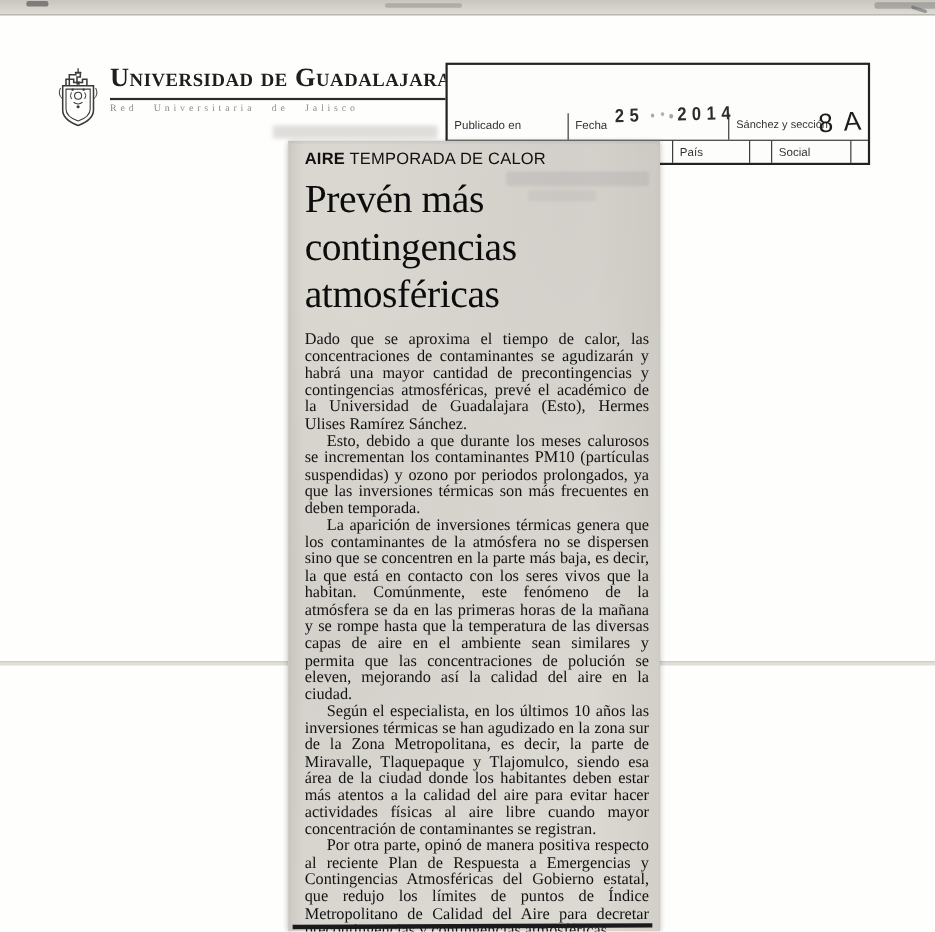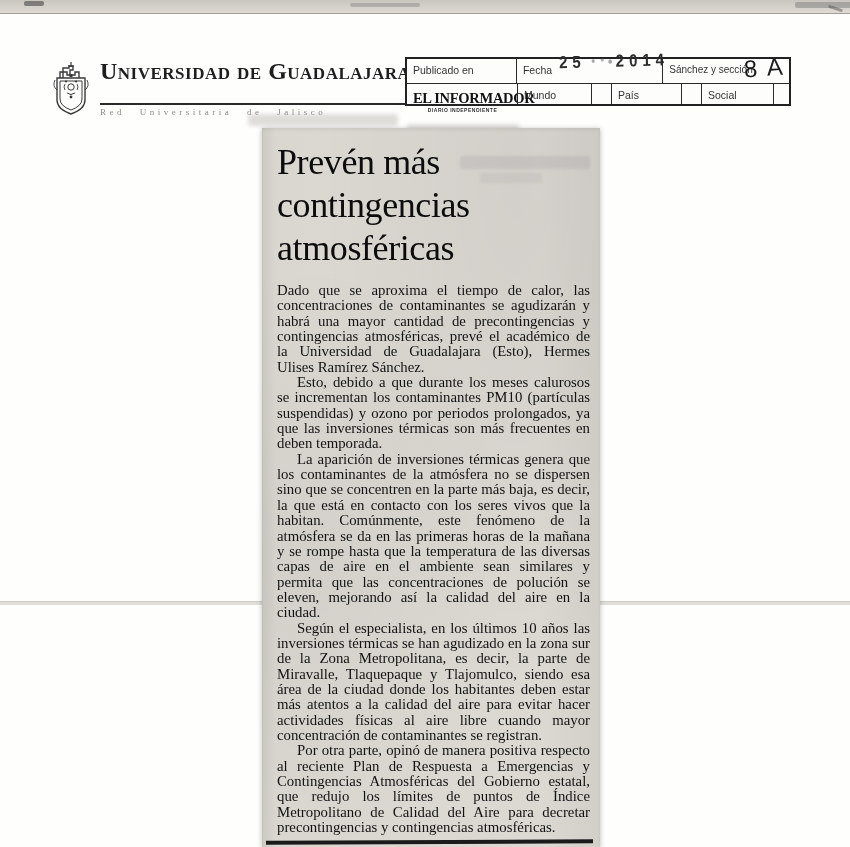--- a/index.html
+++ b/index.html
@@ -17,40 +17,40 @@
   .smudge{position:absolute;border-radius:2px;}
   .fold-line{position:absolute;height:3px;background:#dcd9d3;border-top:1px solid #c7c4be;opacity:.85;}
   
   .letterhead{position:absolute;top:58px;left:46px;width:360px;}
   .lh-logo{position:absolute;top:2px;left:0;}
   .lh-text{margin-left:54px;}
   .lh-univ{
     font-family:"Liberation Serif",serif;
     font-variant:small-caps;font-weight:600;
     font-size:24px;line-height:26px;color:#1e1e1e;letter-spacing:.5px;
-    border-bottom:2.5px solid #2b2b2b;padding-bottom:19px;white-space:nowrap;
+    border-bottom:2.5px solid #2b2b2b;padding-bottom:5px;white-space:nowrap;
   }
   .lh-net{
     font-family:"Liberation Serif",serif;
     font-size:9px;color:#8f8d88;letter-spacing:3.5px;word-spacing:9px;
     margin-top:2px;white-space:nowrap;
   }
   .lh-dept{
     font-family:"Liberation Serif",serif;font-variant:small-caps;font-weight:700;
     font-size:11.5px;color:#2a2a2a;letter-spacing:.6px;margin-top:2px;
     text-align:center;width:300px;white-space:nowrap;
   }
   
   .stamp-table{
     position:absolute;left:405px;top:57px;width:386px;
     border:2px solid #222;background:#fdfdfc;color:#333;
     box-sizing:border-box;font-size:10.5px;
   }
   .st-row{display:flex;box-sizing:border-box;}
-  .st-row1{height:24px;}
+  .st-row1{height:24px;margin-top:44px;}
   .st-row2{height:21px;border-top:1.5px solid #2a2a2a;}
   .st-cell{
     box-sizing:border-box;padding:5px 5px 2px 6px;position:relative;
     border-left:1.5px solid #2a2a2a;overflow:visible;white-space:nowrap;
   }
   .st-cell:first-child{border-left:none;}
   .c-publicado{width:110px;}
   .c-fecha{width:148px;}
   .c-pagina{width:128px;font-size:10px;}
   .c-news{width:110px;text-align:center;padding-top:7px;}
@@ -187,20 +187,21 @@
       <div class="st-cell c-cat3">Social</div>
       <div class="st-cell c-box3"></div>
     </div>
   </div>
 
   <div class="clipping">
 
     <div class="bleed" style="right:10px;top:28px;width:130px;height:13px;background:rgba(105,100,112,.12);"></div>
     <div class="bleed" style="right:58px;top:45px;width:62px;height:10px;background:rgba(105,100,112,.08);"></div>
 
+    <div class="kicker"><b>AIRE</b><span> TEMPORADA DE CALOR</span></div>
 
     <h2 class="headline">Prevén más contingencias atmosféricas</h2>
 
     <div class="body-copy">
       <p>Dado que se aproxima el tiempo de calor, las concentraciones de contaminantes se agudizarán y habrá una mayor cantidad de precontingencias y contingencias atmosféricas, prevé el académico de la Universidad de Guadalajara (Esto), Hermes Ulises Ramírez Sánchez.</p>
       <p>Esto, debido a que durante los meses calurosos se incrementan los contaminantes PM10 (partículas suspendidas) y ozono por periodos prolongados, ya que las inversiones térmicas son más frecuentes en deben temporada.</p>
       <p>La aparición de inversiones térmicas genera que los contaminantes de la atmósfera no se dispersen sino que se concentren en la parte más baja, es decir, la que está en contacto con los seres vivos que la habitan. Comúnmente, este fenómeno de la atmósfera se da en las primeras horas de la mañana y se rompe hasta que la temperatura de las diversas capas de aire en el ambiente sean similares y permita que las concentraciones de polución se eleven, mejorando así la calidad del aire en la ciudad.</p>
       <p>Según el especialista, en los últimos 10 años las inversiones térmicas se han agudizado en la zona sur de la Zona Metropolitana, es decir, la parte de Miravalle, Tlaquepaque y Tlajomulco, siendo esa área de la ciudad donde los habitantes deben estar más atentos a la calidad del aire para evitar hacer actividades físicas al aire libre cuando mayor concentración de contaminantes se registran.</p>
       <p>Por otra parte, opinó de manera positiva respecto al reciente Plan de Respuesta a Emergencias y Contingencias Atmosféricas del Gobierno estatal, que redujo los límites de puntos de Índice Metropolitano de Calidad del Aire para decretar precontingencias y contingencias atmosféricas.</p>
     </div>

